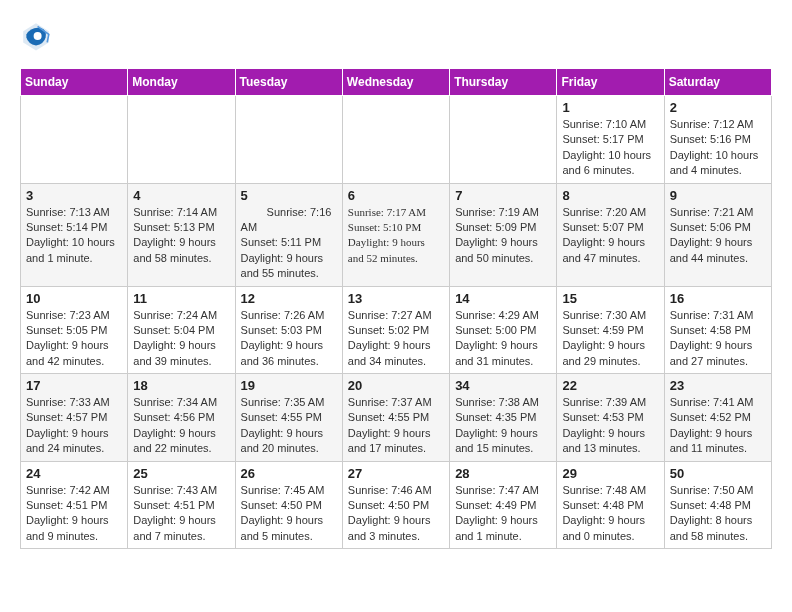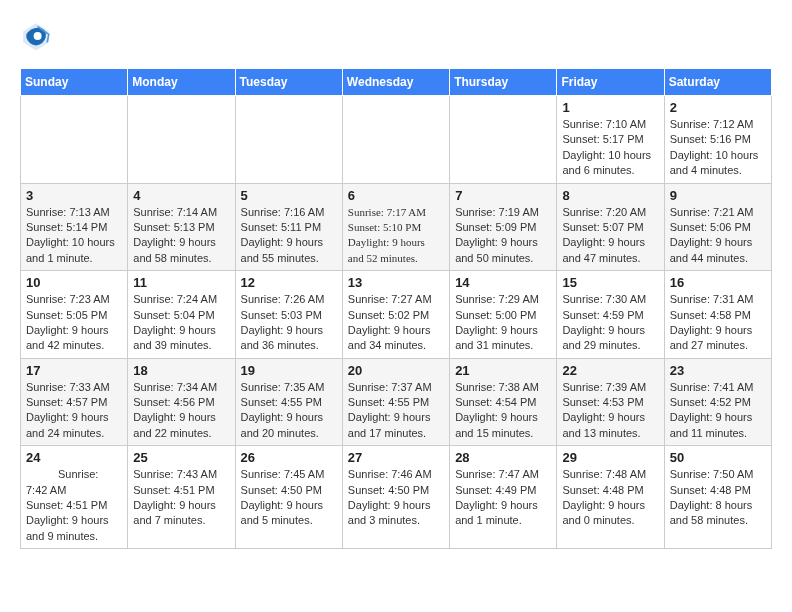--- a/index.html
+++ b/index.html
@@ -47,21 +47,21 @@
       font-size: 16px;
       color: #555;
       margin-top: 2px;
     }
     table {
       width: 100%;
       border-collapse: collapse;
       font-size: 11px;
     }
     thead tr th {
-      background-color: #3b82f6;
+      background-color: #a21caf;
       color: #fff;
       padding: 6px 4px;
       text-align: left;
       font-size: 12px;
       font-weight: bold;
       border: 1px solid #fff;
     }
     tbody tr td {
       border: 1px solid #ccc;
       vertical-align: top;
@@ -145,21 +145,21 @@
       </tr>
       <tr>
         <td><span class="day-number">3</span><span class="day-info" style="white-space: pre-line;">Sunrise: 7:13 AM
 Sunset: 5:14 PM
 Daylight: 10 hours
 and 1 minute.</span></td>
         <td><span class="day-number">4</span><span class="day-info" style="white-space: pre-line;">Sunrise: 7:14 AM
 Sunset: 5:13 PM
 Daylight: 9 hours
 and 58 minutes.</span></td>
-        <td><span class="day-number">5</span><span class="day-info" style="white-space: pre-line;">Sunrise: 7:16 AM
+        <td><span class="day-number">5</span><span class="day-info" style="white-space: pre-line; margin-left: 26px;">Sunrise: 7:16 AM
 Sunset: 5:11 PM
 Daylight: 9 hours
 and 55 minutes.</span></td>
         <td><span class="day-number">6</span><span class="day-info" style="white-space: pre-line; font-family: Liberation Serif, serif;">Sunrise: 7:17 AM
 Sunset: 5:10 PM
 Daylight: 9 hours
 and 52 minutes.</span></td>
         <td><span class="day-number">7</span><span class="day-info" style="white-space: pre-line;">Sunrise: 7:19 AM
 Sunset: 5:09 PM
 Daylight: 9 hours
@@ -183,21 +183,21 @@
 Daylight: 9 hours
 and 39 minutes.</span></td>
         <td><span class="day-number">12</span><span class="day-info" style="white-space: pre-line;">Sunrise: 7:26 AM
 Sunset: 5:03 PM
 Daylight: 9 hours
 and 36 minutes.</span></td>
         <td><span class="day-number">13</span><span class="day-info" style="white-space: pre-line;">Sunrise: 7:27 AM
 Sunset: 5:02 PM
 Daylight: 9 hours
 and 34 minutes.</span></td>
-        <td><span class="day-number">14</span><span class="day-info" style="white-space: pre-line;">Sunrise: 7:29 AM
+        <td><span class="day-number">14</span><span class="day-info" style="white-space: pre-line;">Sunrise: 4:29 AM
 Sunset: 5:00 PM
 Daylight: 9 hours
 and 31 minutes.</span></td>
         <td><span class="day-number">15</span><span class="day-info" style="white-space: pre-line;">Sunrise: 7:30 AM
 Sunset: 4:59 PM
 Daylight: 9 hours
 and 29 minutes.</span></td>
         <td><span class="day-number">16</span><span class="day-info" style="white-space: pre-line;">Sunrise: 7:31 AM
 Sunset: 4:58 PM
 Daylight: 9 hours
@@ -213,35 +213,35 @@
 Daylight: 9 hours
 and 22 minutes.</span></td>
         <td><span class="day-number">19</span><span class="day-info" style="white-space: pre-line;">Sunrise: 7:35 AM
 Sunset: 4:55 PM
 Daylight: 9 hours
 and 20 minutes.</span></td>
         <td><span class="day-number">20</span><span class="day-info" style="white-space: pre-line;">Sunrise: 7:37 AM
 Sunset: 4:55 PM
 Daylight: 9 hours
 and 17 minutes.</span></td>
-        <td><span class="day-number">21</span><span class="day-info" style="white-space: pre-line;">Sunrise: 7:38 AM
-Sunset: 4:54 PM
+        <td><span class="day-number">34</span><span class="day-info" style="white-space: pre-line;">Sunrise: 7:38 AM
+Sunset: 4:35 PM
 Daylight: 9 hours
 and 15 minutes.</span></td>
         <td><span class="day-number">22</span><span class="day-info" style="white-space: pre-line; margin-top: 32px;">Sunrise: 7:39 AM
 Sunset: 4:53 PM
 Daylight: 9 hours
 and 13 minutes.</span></td>
         <td><span class="day-number">23</span><span class="day-info" style="white-space: pre-line;">Sunrise: 7:41 AM
 Sunset: 4:52 PM
 Daylight: 9 hours
 and 11 minutes.</span></td>
       </tr>
       <tr>
-        <td><span class="day-number">24</span><span class="day-info" style="white-space: pre-line; margin-left: 32px;">Sunrise: 7:42 AM
+        <td><span class="day-number">24</span><span class="day-info" style="white-space: pre-line;">Sunrise: 7:42 AM
 Sunset: 4:51 PM
 Daylight: 9 hours
 and 9 minutes.</span></td>
         <td><span class="day-number">25</span><span class="day-info" style="white-space: pre-line;">Sunrise: 7:43 AM
 Sunset: 4:51 PM
 Daylight: 9 hours
 and 7 minutes.</span></td>
         <td><span class="day-number">26</span><span class="day-info" style="white-space: pre-line;">Sunrise: 7:45 AM
 Sunset: 4:50 PM
 Daylight: 9 hours

